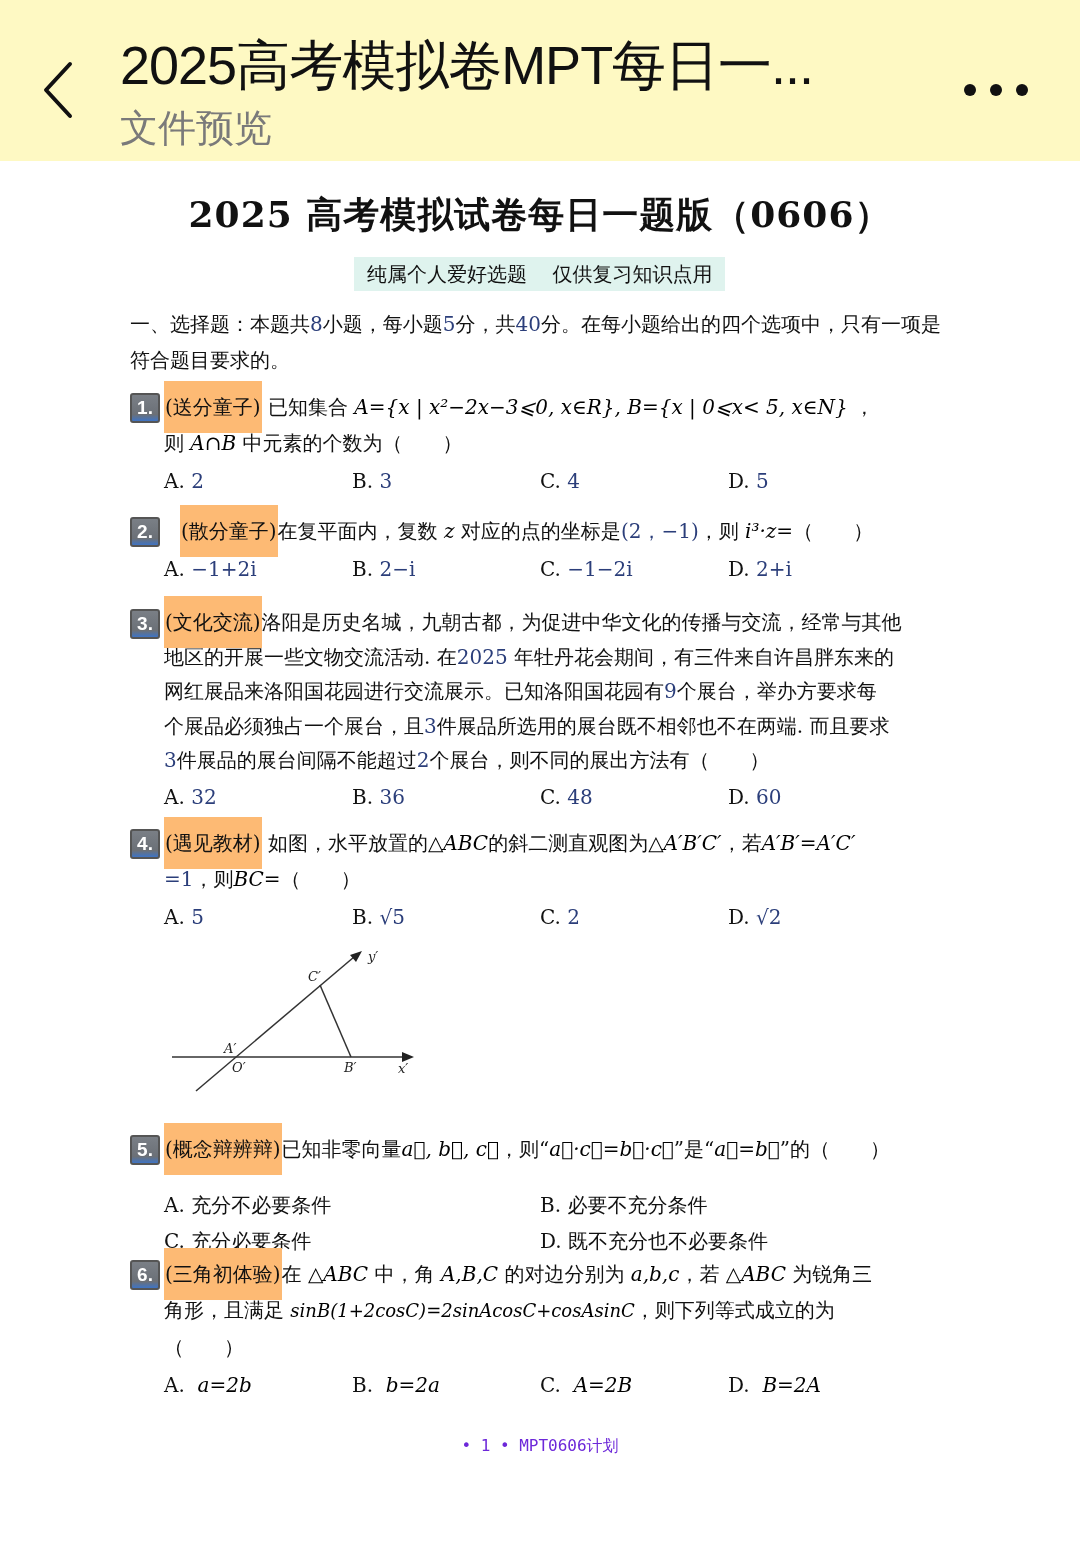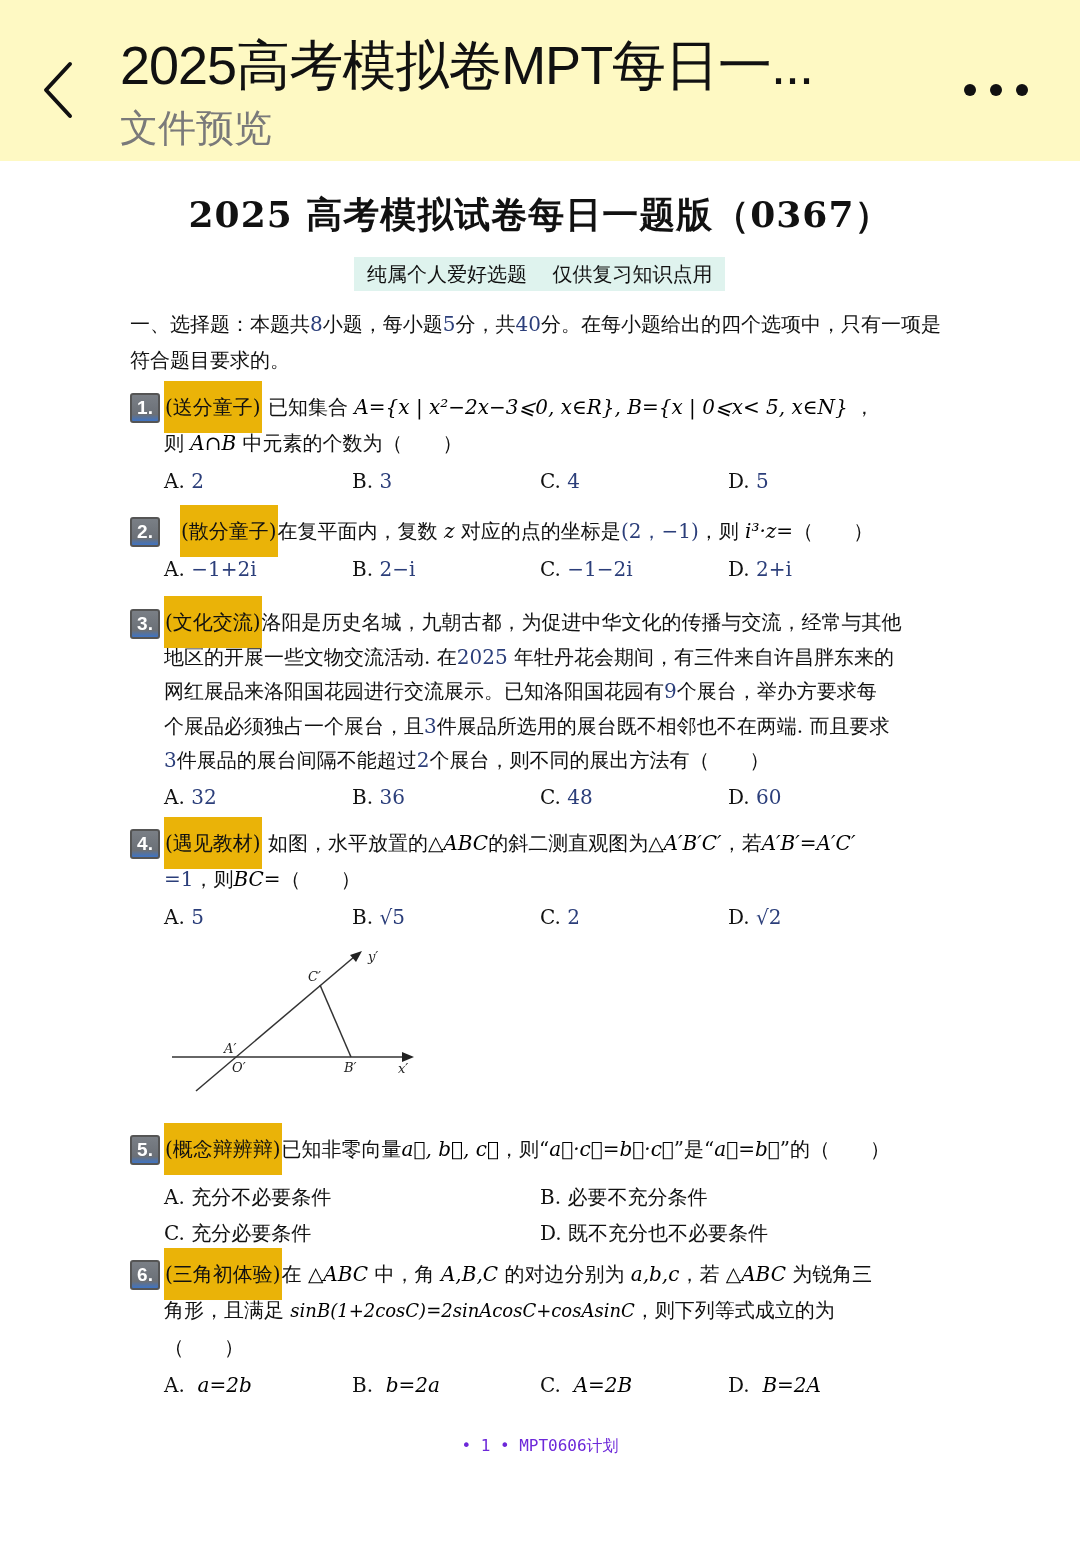--- a/index.html
+++ b/index.html
@@ -16,21 +16,21 @@
 
   
   .doc { position: absolute; left: 0; top: 161px; width: 1080px; height: 1384px; background: #fff; }
   .doc-title { position: absolute; left: 0; width: 1080px; top: 30px; text-align: center; font-size: 36px; font-weight: bold; color: #111; letter-spacing: 1px; }
   .doc-sub { position: absolute; left: 354px; top: 96px; height: 34px; padding: 0 13px; background: #dff3ee; font-size: 20px; line-height: 34px; color: #111; white-space: pre; }
   .section { position: absolute; left: 130px; top: 145px; width: 830px; font-size: 20px; line-height: 36px; color: #111; }
 
   .q { position: absolute; left: 130px; width: 830px; font-size: 20px; line-height: 36px; color: #111; }
   .q-head { position: relative; padding-left: 34px; }
   .badge { position: absolute; left: 0; top: 4px; width: 30px; height: 30px; border: 2px solid #555; border-radius: 3px; background: linear-gradient(#7a7f86 0%, #6b7077 75%, #3f74c4 100%); color: #fff; font-family: "Liberation Sans", "DejaVu Sans", sans-serif; font-size: 19px; font-weight: bold; line-height: 26px; text-align: center; }
-  .tag { background: #eab308; padding: 14px 1px; }
+  .tag { background: #fdba74; padding: 14px 1px; }
   .math { color: #000000; font-style: italic; font-family: "DejaVu Serif", serif; }
   .num { color: #2b3e7a; }
   .line2 { padding-left: 34px; }
 
   .opts { display: flex; padding-left: 34px; margin-top: 2px; }
   .opt { width: 188px; white-space: nowrap; }
   .opts2 { display: grid; grid-template-columns: 376px 376px; padding-left: 34px; row-gap: 0; }
 
   .figure { position: absolute; left: 166px; top: 790px; width: 260px; height: 160px; }
   .footer { position: absolute; left: 0; width: 1080px; top: 1275px; text-align: center; font-size: 16px; color: #6d28d9; font-family: "DejaVu Sans Mono", "Liberation Mono", monospace; }
@@ -47,21 +47,21 @@
   <div class="nav-title">2025高考模拟卷MPT每日一...</div>
   <div class="nav-subtitle">文件预览</div>
   <div class="more-btn">
     <span></span>
     <span></span>
     <span></span>
   </div>
 </div>
 
 <div class="doc">
-  <div class="doc-title">2025 高考模拟试卷每日一题版（0367）</div>
+  <div class="doc-title">2025 高考模拟试卷每日一题版（0606）</div>
   <div class="doc-sub">纯属个人爱好选题    仅供复习知识点用</div>
 
   <div class="section">
     <span>一、选择题：本题共</span><span class="num">8</span><span>小题，每小题</span><span class="num">5</span><span>分，共</span><span class="num">40</span><span>分。在每小题给出的四个选项中，只有一项是符合题目要求的。</span>
   </div>
 
   <div class="q" style="top:228px;">
     <div class="q-head">
       <span class="badge">1.</span>
       <span class="tag">(送分童子)</span><span> 已知集合 </span><span class="math">A={x | x²−2x−3⩽0, x∈R}, B={x | 0⩽x&lt; 5, x∈N}</span><span> ，</span>
@@ -133,21 +133,21 @@
     <text x="142" y="30" font-family="DejaVu Serif, serif" font-style="italic" font-size="13" fill="#222">C′</text>
     <text x="232" y="122" font-family="DejaVu Serif, serif" font-style="italic" font-size="13" fill="#222">x′</text>
     <text x="202" y="10" font-family="DejaVu Serif, serif" font-style="italic" font-size="13" fill="#222">y′</text>
   </svg>
 
   <div class="q" style="top:970px;">
     <div class="q-head">
       <span class="badge">5.</span>
       <span class="tag">(概念辩辨辩)</span><span>已知非零向量</span><span class="math">a⃗, b⃗, c⃗</span><span>，则“</span><span class="math">a⃗·c⃗=b⃗·c⃗</span><span>”是“</span><span class="math">a⃗=b⃗</span><span>”的（　　）</span>
     </div>
-    <div class="opts2" style="margin-top:12px;">
+    <div class="opts2" style="margin-top:20px;">
       <div><span>A.</span> <span>充分不必要条件</span></div>
       <div><span>B.</span> <span>必要不充分条件</span></div>
       <div><span>C.</span> <span>充分必要条件</span></div>
       <div><span>D.</span> <span>既不充分也不必要条件</span></div>
     </div>
   </div>
 
   <div class="q" style="top:1095px;">
     <div class="q-head">
       <span class="badge">6.</span>

